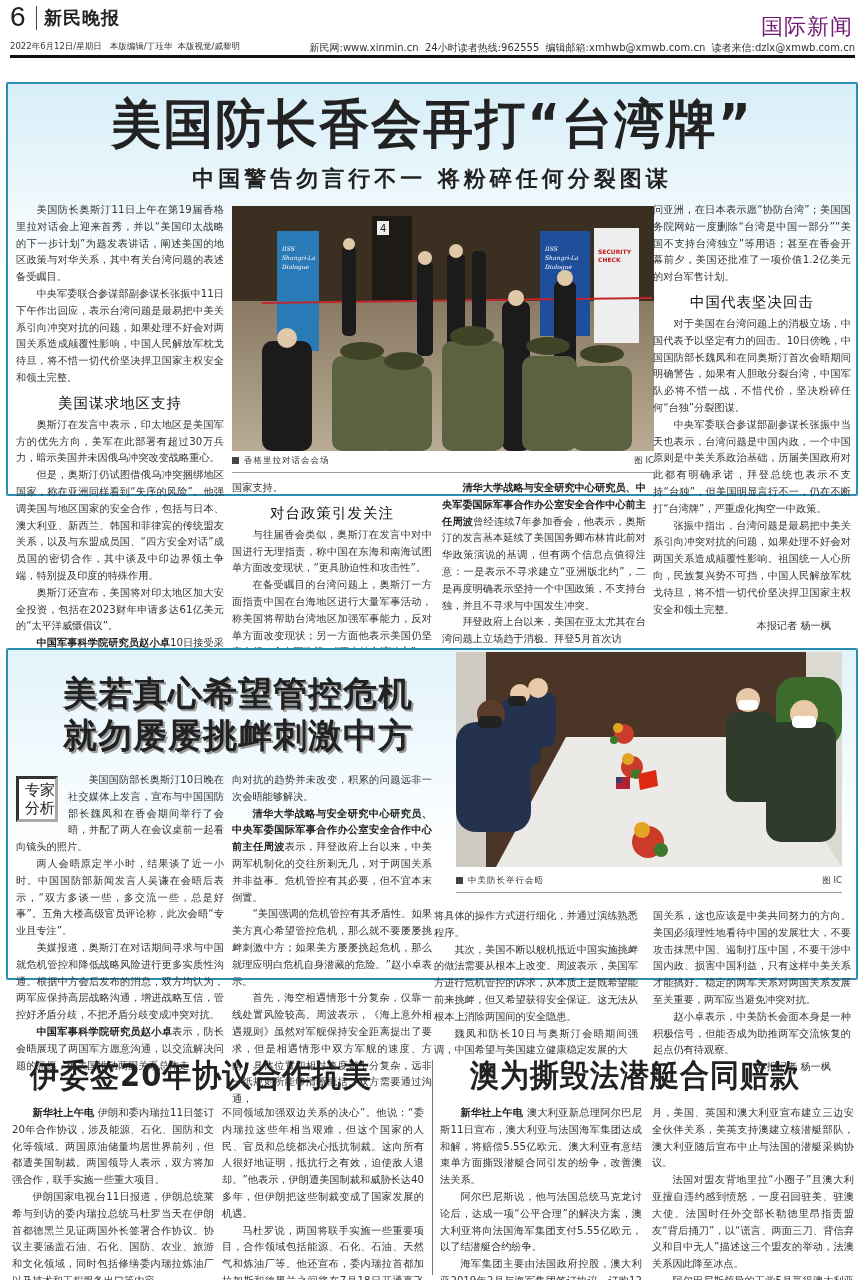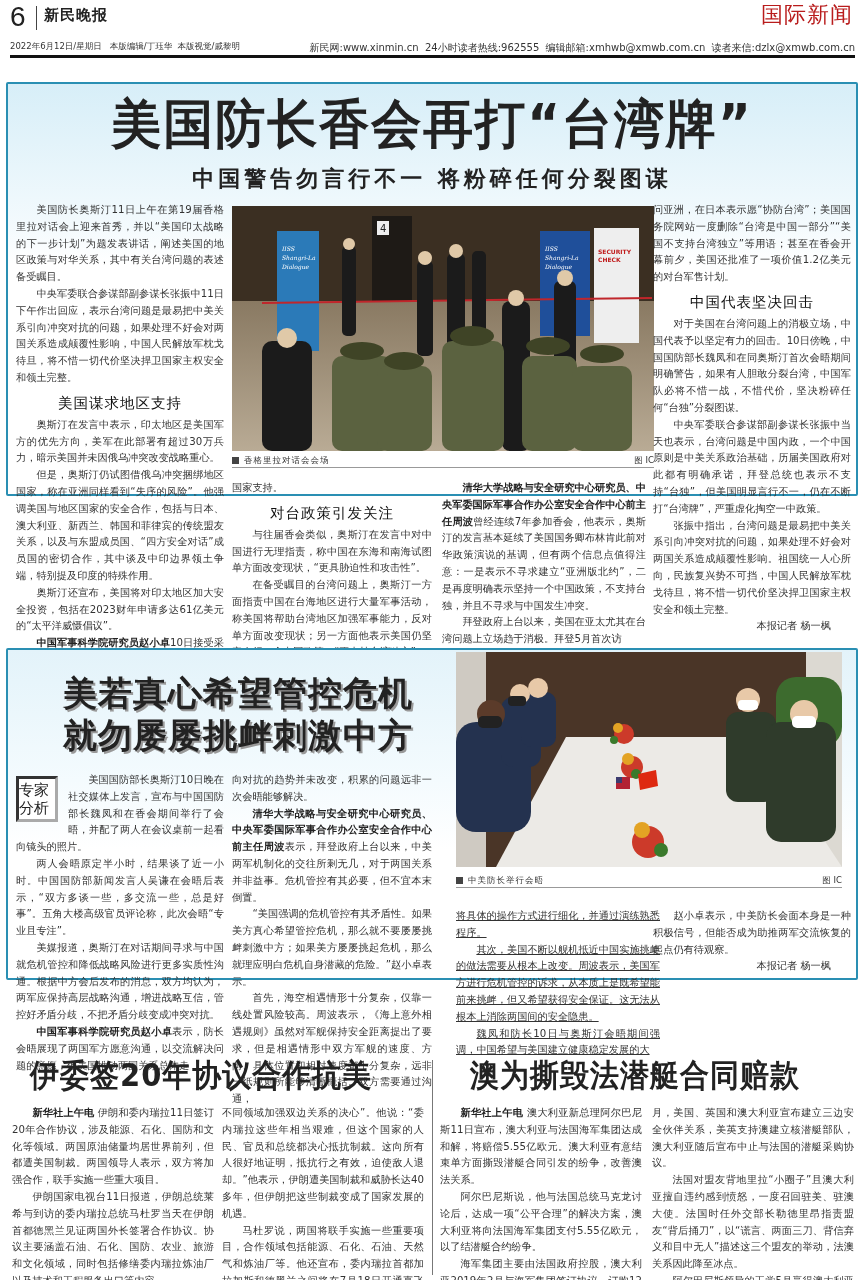--- a/index.html
+++ b/index.html
@@ -3,22 +3,22 @@
 <meta charset="utf-8">
 <style>
   * { margin:0; padding:0; box-sizing:border-box; }
   html, body { width:865px; height:1280px; overflow:hidden; background:#fff; }
   body { font-family:"DejaVu Sans","Liberation Sans",sans-serif; color:#222; position:relative; }
 
   
   .masthead { position:absolute; left:0; top:0; width:865px; height:54px; }
   .page-no { position:absolute; left:10px; top:2px; font-family:"Liberation Sans",sans-serif; font-size:28px; color:#222; line-height:30px; }
   .mast-divider { position:absolute; left:36px; top:6px; width:1px; height:24px; background:#444; }
-  .paper-name { position:absolute; left:44px; top:6px; font-family:"DejaVu Serif",serif; font-weight:bold; font-size:15px; letter-spacing:1px; }
-  .section-name { position:absolute; right:12px; top:0; font-size:22px; font-weight:normal; letter-spacing:1px; color:#b91c1c; }
+  .paper-name { position:absolute; left:44px; top:6px; font-family:"DejaVu Serif",serif; font-weight:bold; font-size:18px; letter-spacing:1px; }
+  .section-name { position:absolute; right:12px; top:12px; font-size:22px; font-weight:normal; letter-spacing:1px; color:#701a75; }
   .meta-left { position:absolute; left:10px; top:41px; font-size:8.5px; color:#333; white-space:pre; }
   .meta-right { position:absolute; right:10px; top:41px; font-size:10px; color:#333; white-space:pre; }
   .mast-rule { position:absolute; left:10px; right:10px; top:55px; height:3px; background:#111; }
 
   
   .box { position:absolute; left:6px; width:852px; border:2px solid #2a8fb3; border-radius:2px; }
   .box1 { top:82px; height:414px; background:linear-gradient(#d7eef8 0, #f3fafd 140px, #fff 180px); }
   .box2 { top:648px; height:332px; background:linear-gradient(#e3f3fa 0, #f4fbfe 130px, #fff 200px); }
 
   .headline-main { position:absolute; left:0; right:0; top:8px; text-align:center; font-family:"DejaVu Sans",sans-serif; font-weight:bold; font-size:50px; letter-spacing:2px; color:#222; line-height:64px; transform:scaleY(1.05); }
@@ -26,28 +26,28 @@
 
   .col { position:absolute; font-size:10.2px; line-height:16.8px; color:#333; text-align:justify; }
   .col p { text-indent:2em; }
   .col p.noindent { text-indent:0; }
   .col b { color:#222; font-weight:bold; }
   .col h3 { text-align:center; font-family:"DejaVu Sans",sans-serif; font-size:14.5px; font-weight:normal; color:#111; margin:6px 0 4px; letter-spacing:1px; line-height:20px; }
   .byline { text-align:right; padding-right:20px; text-indent:0 !important; }
 
   
   .photo1 { position:absolute; left:224px; top:122px; width:422px; height:245px; overflow:hidden; background:#3a3530; }
-  .caption { position:absolute; font-size:8.5px; color:#333; display:flex; justify-content:space-between; align-items:center; border-bottom:1px solid #999; }
+  .caption { position:absolute; font-size:8.5px; color:#333; display:flex; justify-content:space-between; align-items:center; border-bottom:1px solid #999; padding-bottom:5px; }
   .caption .sq { display:inline-block; width:7px; height:7px; background:#444; margin-right:5px; vertical-align:middle; }
   .caption .txt { font-family:"DejaVu Serif",serif; letter-spacing:1px; }
 
   
   .headline2 { position:absolute; left:20px; top:22px; width:420px; font-family:"DejaVu Serif",serif; font-weight:bold; font-size:34px; line-height:42px; letter-spacing:1px; color:#222; text-align:center; text-shadow:2px 2px 0 #999; }
   .photo2 { position:absolute; left:448px; top:2px; width:386px; height:215px; overflow:hidden; background:#6a5142; }
-  .expert-badge { float:left; width:42px; height:46px; margin:4px 10px 2px 0; position:relative; border:3px solid #333; border-right-color:#aaa; border-bottom-color:#aaa; font-family:"DejaVu Serif",serif; font-size:15px; line-height:18px; text-align:left; padding-top:2px; color:#222; background:#fff; }
+  .expert-badge { float:left; width:42px; height:46px; margin:4px 10px 2px 0; position:relative; border:3px solid #333; border-right-color:#aaa; border-bottom-color:#aaa; font-family:"DejaVu Serif",serif; font-size:15px; line-height:18px; text-align:right; padding-top:2px; color:#222; background:#fff; }
 
   
   .story-head { position:absolute; top:1055px; font-family:"DejaVu Sans",sans-serif; font-weight:bold; font-size:29px; letter-spacing:1px; color:#222; line-height:40px; transform:scaleY(1.08); }
   .vdivider { position:absolute; left:432px; top:1060px; width:1px; height:215px; background:#777; }
 </style>
 </head>
 <body>
 
 <header class="masthead">
   <div class="page-no">6</div>
@@ -235,27 +235,28 @@
     <p><b>中国军事科学院研究员赵小卓</b><span>表示，防长会晤展现了两国军方愿意沟通，以交流解决问题的意愿，但美国推动两国关系总体走</span></p>
   </div>
 
   <div class="col" style="left:224px; top:122px; width:200px;">
     <p class="noindent">向对抗的趋势并未改变，积累的问题远非一次会晤能够解决。</p>
     <p><b>清华大学战略与安全研究中心研究员、中央军委国际军事合作办公室安全合作中心前主任周波</b><span>表示，拜登政府上台以来，中美两军机制化的交往所剩无几，对于两国关系并非益事。危机管控有其必要，但不宜本末倒置。</span></p>
     <p>“美国强调的危机管控有其矛盾性。如果美方真心希望管控危机，那么就不要屡屡挑衅刺激中方；如果美方屡屡挑起危机，那么就理应明白危机自身潜藏的危险。”赵小卓表示。</p>
     <p>首先，海空相遇情形十分复杂，仅靠一线处置风险较高。周波表示，《海上意外相遇规则》虽然对军舰保持安全距离提出了要求，但是相遇情形中双方军舰的速度、方向、具体位置和相对速度都十分复杂，远非一纸规则所能够清晰概括。双方需要通过沟通，</p>
   </div>
 
-  <div class="col" style="left:448px; top:258px; width:204px;text-decoration:underline;">
+  <div class="col" style="left:426px; top:258px; width:204px;">
     <p class="noindent">将具体的操作方式进行细化，并通过演练熟悉程序。</p>
     <p>其次，美国不断以舰机抵近中国实施挑衅的做法需要从根本上改变。周波表示，美国军方进行危机管控的诉求，从本质上是既希望能前来挑衅，但又希望获得安全保证。这无法从根本上消除两国间的安全隐患。</p>
     <p>魏凤和防长10日与奥斯汀会晤期间强调，中国希望与美国建立健康稳定发展的大</p>
   </div>
 
   <div class="col" style="left:645px; top:258px; width:198px;">
+    <p class="noindent">国关系，这也应该是中美共同努力的方向。美国必须理性地看待中国的发展壮大，不要攻击抹黑中国、遏制打压中国，不要干涉中国内政、损害中国利益，只有这样中美关系才能搞好。稳定的两军关系对两国关系发展至关重要，两军应当避免冲突对抗。</p>
     <p>赵小卓表示，中美防长会面本身是一种积极信号，但能否成为助推两军交流恢复的起点仍有待观察。</p>
     <p class="byline">本报记者  杨一枫</p>
   </div>
 </section>
 
 <h1 class="story-head" style="left:30px;">伊委签20年协议合作抗美</h1>
 <div class="col" style="left:12px; top:1105px; width:202px;">
   <p><b>新华社上午电</b><span>  伊朗和委内瑞拉11日签订20年合作协议，涉及能源、石化、国防和文化等领域。两国原油储量均居世界前列，但都遭美国制裁。两国领导人表示，双方将加强合作，联手实施一些重大项目。</span></p>
   <p>伊朗国家电视台11日报道，伊朗总统莱希与到访的委内瑞拉总统马杜罗当天在伊朗首都德黑兰见证两国外长签署合作协议。协议主要涵盖石油、石化、国防、农业、旅游和文化领域，同时包括修缮委内瑞拉炼油厂以及技术和工程服务出口等内容。</p>
 

